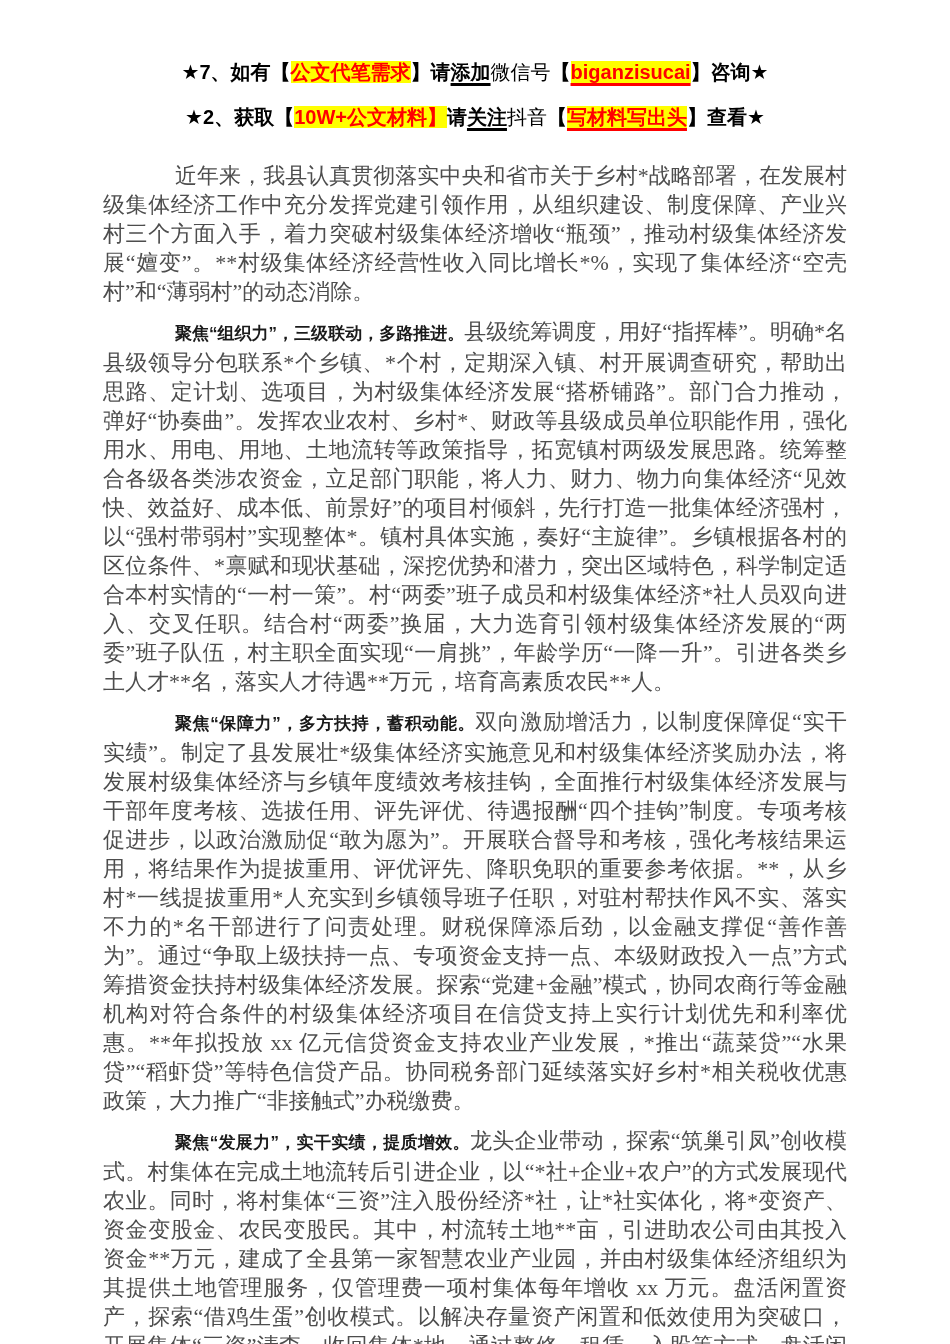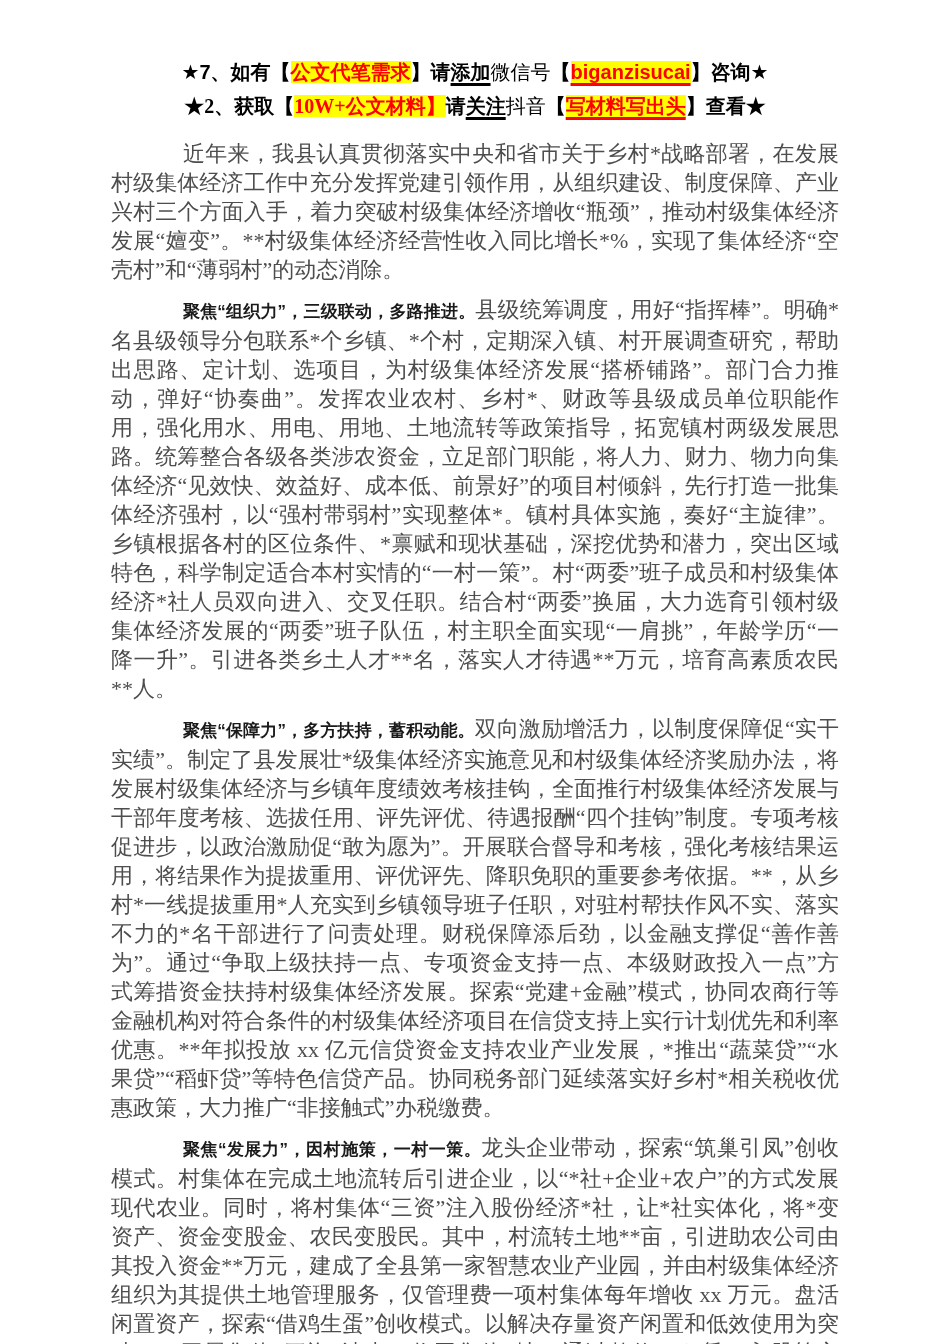--- a/index.html
+++ b/index.html
@@ -38,52 +38,52 @@
   .notice .mid { font-weight: 500; }
   .doc-body {
     font-family: "Liberation Serif", "DejaVu Serif", serif;
     font-size: 22px;
     line-height: 29px;
     color: var(--body-ink);
     text-align: justify;
     margin-top: 2px;
   }
   .para {
-    margin: 11px 8px;
+    margin: 11px 0;
     text-indent: 72px;
   }
   .para .lead {
     color: var(--lead-ink);
     font-weight: bold;
     font-family: "Liberation Sans", "DejaVu Sans", sans-serif;
     font-size: 17px;
   }
 </style>
 </head>
 <body>
 
 <div class="page">
 
   <div class="notice top">
     <p class="notice-line" style="margin:0;">
       <span>★7、如有【</span><span class="hl kw">公文代笔需求</span><span>】请</span><span class="u">添加</span><span class="mid">微信号</span><span>【</span><span class="hl kw u">biganzisucai</span><span>】咨询★</span>
     </p>
-    <p class="notice-line" style="margin:5px;font-family:Liberation Serif, serif;">
+    <p class="notice-line" style="margin:16px;">
       <span>★2、获取【</span><span class="hl kw">10W+公文材料】</span><span>请</span><span class="u">关注</span><span class="mid">抖音</span><span>【</span><span class="hl kw u">写材料写出头</span><span>】查看★</span>
     </p>
   </div>
 
   <div class="doc-body">
     <p class="para">
       <span>近年来，我县认真贯彻落实中央和省市关于乡村*战略部署，在发展村级集体经济工作中充分发挥党建引领作用，从组织建设、制度保障、产业兴村三个方面入手，着力突破村级集体经济增收“瓶颈”，推动村级集体经济发展“嬗变”。**村级集体经济经营性收入同比增长*%，实现了集体经济“空壳村”和“薄弱村”的动态消除。</span>
     </p>
     <p class="para">
       <span class="lead">聚焦“组织力”，三级联动，多路推进。</span><span>县级统筹调度，用好“指挥棒”。明确*名县级领导分包联系*个乡镇、*个村，定期深入镇、村开展调查研究，帮助出思路、定计划、选项目，为村级集体经济发展“搭桥铺路”。部门合力推动，弹好“协奏曲”。发挥农业农村、乡村*、财政等县级成员单位职能作用，强化用水、用电、用地、土地流转等政策指导，拓宽镇村两级发展思路。统筹整合各级各类涉农资金，立足部门职能，将人力、财力、物力向集体经济“见效快、效益好、成本低、前景好”的项目村倾斜，先行打造一批集体经济强村，以“强村带弱村”实现整体*。镇村具体实施，奏好“主旋律”。乡镇根据各村的区位条件、*禀赋和现状基础，深挖优势和潜力，突出区域特色，科学制定适合本村实情的“一村一策”。村“两委”班子成员和村级集体经济*社人员双向进入、交叉任职。结合村“两委”换届，大力选育引领村级集体经济发展的“两委”班子队伍，村主职全面实现“一肩挑”，年龄学历“一降一升”。引进各类乡土人才**名，落实人才待遇**万元，培育高素质农民**人。</span>
     </p>
     <p class="para">
       <span class="lead">聚焦“保障力”，多方扶持，蓄积动能。</span><span>双向激励增活力，以制度保障促“实干实绩”。制定了县发展壮*级集体经济实施意见和村级集体经济奖励办法，将发展村级集体经济与乡镇年度绩效考核挂钩，全面推行村级集体经济发展与干部年度考核、选拔任用、评先评优、待遇报酬“四个挂钩”制度。专项考核促进步，以政治激励促“敢为愿为”。开展联合督导和考核，强化考核结果运用，将结果作为提拔重用、评优评先、降职免职的重要参考依据。**，从乡村*一线提拔重用*人充实到乡镇领导班子任职，对驻村帮扶作风不实、落实不力的*名干部进行了问责处理。财税保障添后劲，以金融支撑促“善作善为”。通过“争取上级扶持一点、专项资金支持一点、本级财政投入一点”方式筹措资金扶持村级集体经济发展。探索“党建+金融”模式，协同农商行等金融机构对符合条件的村级集体经济项目在信贷支持上实行计划优先和利率优惠。**年拟投放 xx 亿元信贷资金支持农业产业发展，*推出“蔬菜贷”“水果贷”“稻虾贷”等特色信贷产品。协同税务部门延续落实好乡村*相关税收优惠政策，大力推广“非接触式”办税缴费。</span>
     </p>
     <p class="para">
-      <span class="lead">聚焦“发展力”，因村施策，一村一策。</span><span>龙头企业带动，探索“筑巢引凤”创收模式。村集体在完成土地流转后引进企业，以“*社+企业+农户”的方式发展现代农业。同时，将村集体“三资”注入股份经济*社，让*社实体化，将*变资产、资金变股金、农民变股民。其中，村流转土地**亩，引进助农公司由其投入资金**万元，建成了全县第一家智慧农业产业园，并由村级集体经济组织为其提供土地管理服务，仅管理费一项村集体每年增收 xx 万元。盘活闲置资产，探索“借鸡生蛋”创收模式。以解决存量资产闲置和低效使用为突破口，开展集体“三资”清查，收回集体*地，通过整修、租赁、入股等方式，盘活闲置的办公楼、学校、鱼塘等资产*，让“死*”变成“活资产”。其中，村将闲置厂房打包租赁，村集体不仅每年可增收*万，还通过与租赁方签订合同，约定</span>
+      <span class="lead">聚焦“发展力”，实干实绩，提质增效。</span><span>龙头企业带动，探索“筑巢引凤”创收模式。村集体在完成土地流转后引进企业，以“*社+企业+农户”的方式发展现代农业。同时，将村集体“三资”注入股份经济*社，让*社实体化，将*变资产、资金变股金、农民变股民。其中，村流转土地**亩，引进助农公司由其投入资金**万元，建成了全县第一家智慧农业产业园，并由村级集体经济组织为其提供土地管理服务，仅管理费一项村集体每年增收 xx 万元。盘活闲置资产，探索“借鸡生蛋”创收模式。以解决存量资产闲置和低效使用为突破口，开展集体“三资”清查，收回集体*地，通过整修、租赁、入股等方式，盘活闲置的办公楼、学校、鱼塘等资产*，让“死*”变成“活资产”。其中，村将闲置厂房打包租赁，村集体不仅每年可增收*万，还通过与租赁方签订合同，约定</span>
     </p>
   </div>
 
 </div>
 
 </body></html>

